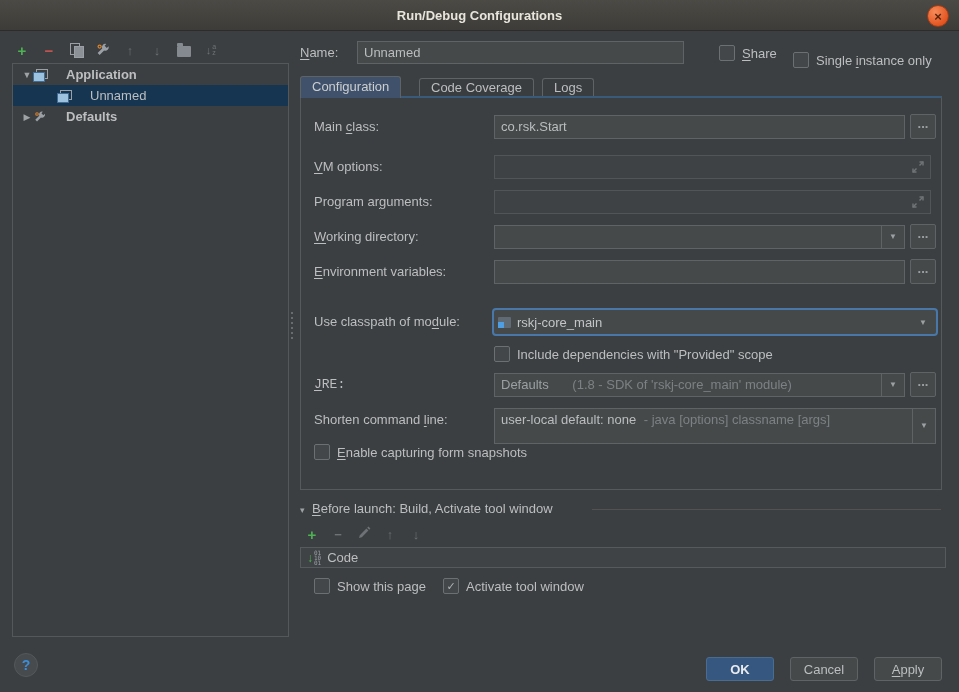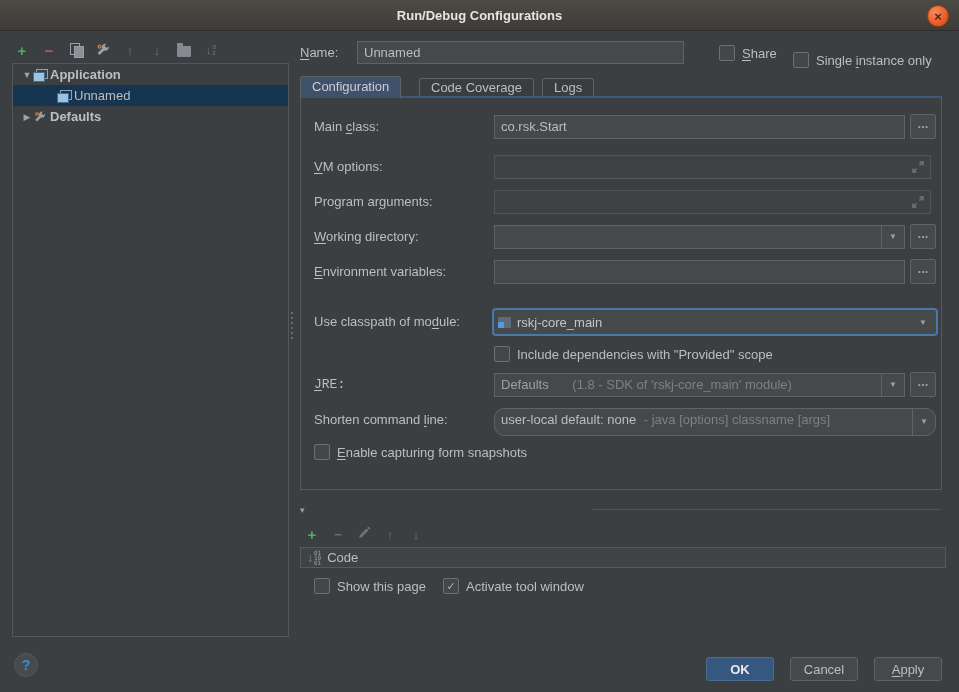--- a/index.html
+++ b/index.html
@@ -43,21 +43,21 @@
   .ic-module .sq{position:absolute;left:0;bottom:0;width:6px;height:6px;background:#4f9ee3;}
   
   .ic-build{display:flex;align-items:center;flex:none;}
   .ic-build .ar{color:#4db352;font-weight:bold;font-size:12px;line-height:1;}
   .ic-build .digits{display:flex;flex-direction:column;font-size:6px;line-height:5px;color:#9aa0a6;margin-left:1px;font-family:"DejaVu Sans Mono",monospace;}
   
   .tree{position:absolute;left:12px;top:63px;width:277px;height:574px;border:1px solid #55585a;background:#3c3f41;box-sizing:border-box;}
   .trow{position:relative;height:21px;display:flex;align-items:center;cursor:pointer;}
   .trow.selected{background:#163550;}
   .texp{width:12px;margin-left:8px;font-size:9px;color:#9ea2a5;text-align:center;flex:none;}
-  .tlabel{margin-left:3px;}
+  .tlabel{margin-left:19px;}
   .tbold{font-weight:bold;}
   .indent{margin-left:44px;}
   
   .lbl{position:absolute;color:#bcbec0;line-height:24px;white-space:nowrap;}
   .tf{position:absolute;background:#45494a;border:1px solid #5f6365;color:#bbbdbf;
       line-height:21px;padding:0 6px;box-sizing:border-box;height:23px;white-space:nowrap;overflow:hidden;}
   .tf.disabled{background:#3f4244;border-color:#525557;}
   .expand-ic{position:absolute;right:4px;top:3px;opacity:.8;}
   .combo-arrow{position:absolute;right:0;top:0;bottom:0;width:22px;border-left:1px solid #5f6365;
                display:flex;align-items:center;justify-content:center;color:#9da0a3;font-size:8px;cursor:pointer;}
@@ -271,34 +271,35 @@
   <div class="tf" style="left:494px;top:373px;width:411px;height:24px;line-height:22px;padding-right:26px;">
     <span class="muted2">Defaults</span>
     <span class="muted" style="margin-left:20px;">(1.8 - SDK of 'rskj-core_main' module)</span>
     <span class="combo-arrow">
         <span>▼</span>
       </span>
   </div>
   <div class="browse" style="left:910px;top:372px;"><span>...</span></div>
 
   <span class="lbl" style="left:314px;top:408px;">Shorten command <u>l</u>ine:</span>
-  <div class="tf" style="left:494px;top:408px;width:442px;height:28px;line-height:22px;padding-right:26px;border-radius:10px;">
+  <div class="tf" style="left:494px;top:408px;width:442px;height:36px;line-height:22px;padding-right:26px;">
     <span>user-local default: none</span>
     <span class="muted" style="margin-left:4px;">- java [options] classname [args]</span>
     <span class="combo-arrow">
         <span>▼</span>
       </span>
   </div>
 
   <div class="cb" style="left:314px;top:444px;">
     <span class="box"></span>
     <span><u>E</u>nable capturing form snapshots</span>
   </div>
 
   <span class="lbl" style="left:300px;top:498px;font-size:9px;color:#9ea2a5;">▾</span>
+  <span class="lbl" style="left:312px;top:497px;"><u>B</u>efore launch: Build, Activate tool window</span>
   <div class="sec-rule" style="left:592px;top:509px;width:349px;"></div>
 
   <div class="mini-tb">
     <div class="tbi">
         <span class="glyph-green">+</span>
       </div>
     <div class="tbi">
         <span class="glyph-dis">−</span>
       </div>
     <div class="tbi">

